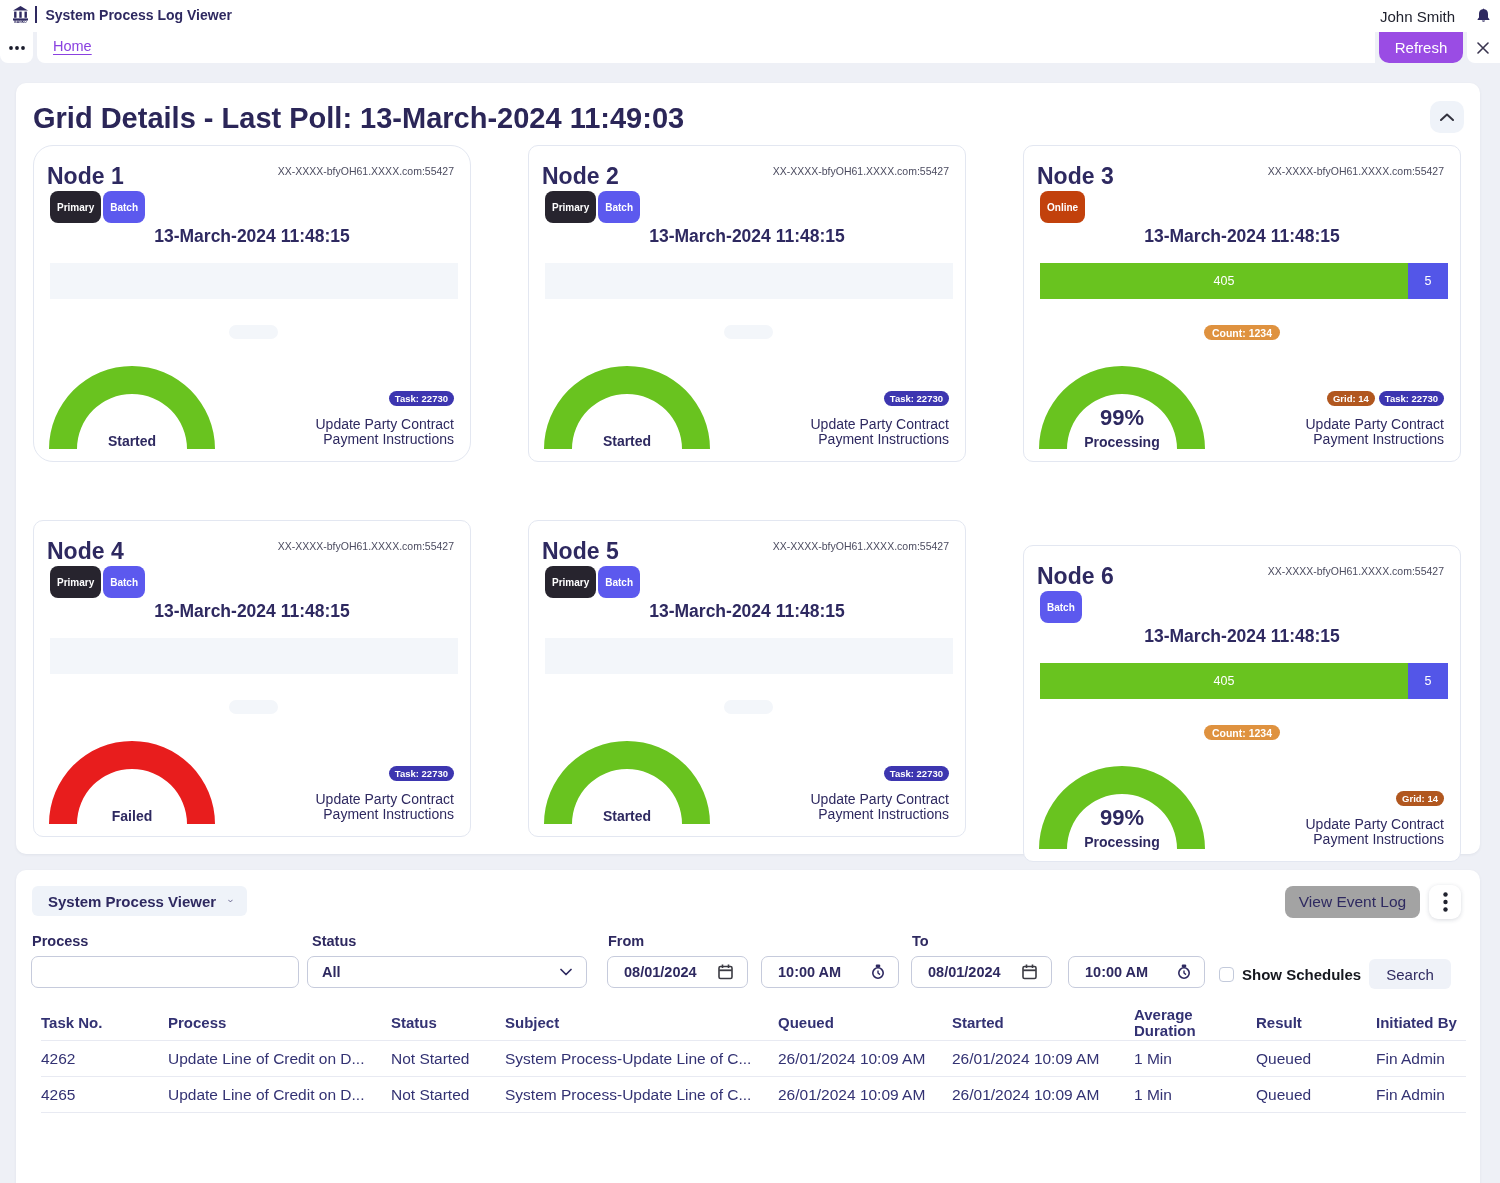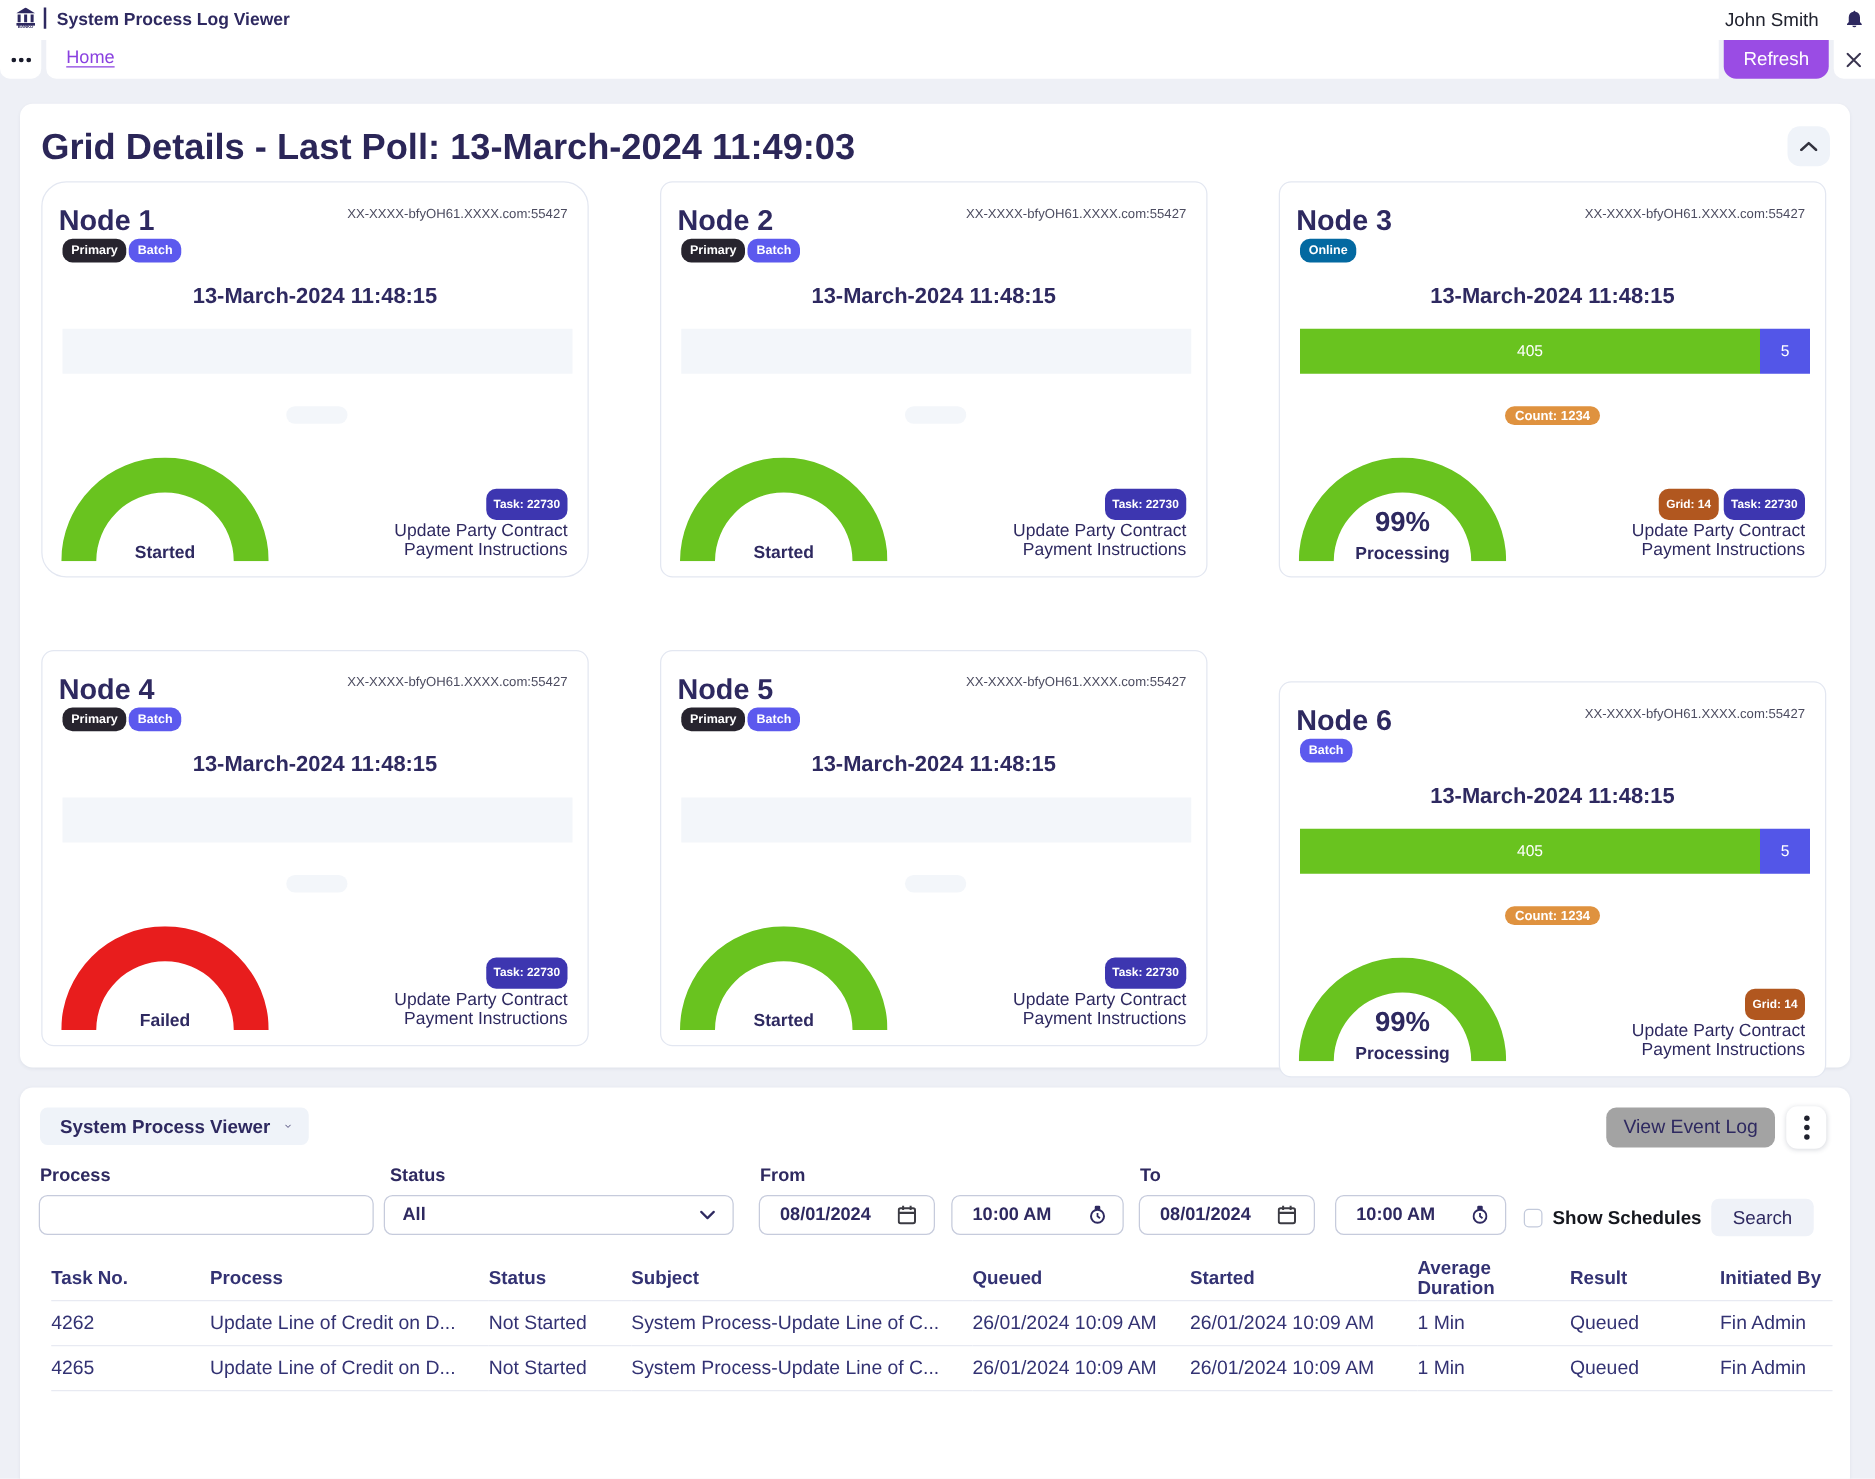--- a/index.html
+++ b/index.html
@@ -30,39 +30,39 @@
 .p1 h1 { position:absolute; left:17px; top:18px; font-size:29px; line-height:34px; font-weight:800; color:#2b2658; letter-spacing:0; }
 .collapsebtn { position:absolute; left:1414px; top:18px; width:34px; height:32px; background:#eff3f9; border-radius:10px; display:flex; align-items:center; justify-content:center; }
 
 
 .card { position:absolute; width:438px; height:317px; background:#fff; border:1px solid #e3e7f1; border-radius:10px; }
 .c1 { left:17px; top:62px;border-radius:20px; } .c2 { left:512px; top:62px; } .c3 { left:1007px; top:62px; }
 .c4 { left:17px; top:437px; } .c5 { left:512px; top:437px; } .c6 { left:1007px; top:462px; }
 .ctitle { position:absolute; left:13px; top:19px; font-size:23px; line-height:23px; font-weight:800; color:#2e2960; }
 .chost { position:absolute; right:16px; top:19px; font-size:10.5px; color:#4c4c60; }
 .cbadges { position:absolute; left:16px; top:45px; display:flex; gap:2px; }
-.badge { height:19px; border-radius:8px; color:#fff; font-size:10px; font-weight:700; padding:0 7px; display:flex; align-items:center; }
+.badge { height:32px; border-radius:8px; color:#fff; font-size:10px; font-weight:700; padding:0 7px; display:flex; align-items:center; }
 .b-primary { background:#27242e; }
 .b-batch { background:#5c59ee; }
-.b-online { background:#0369a1; }
+.b-online { background:#c2410c; }
 .cts { position:absolute; left:0; top:80px; width:100%; text-align:center; font-size:17.5px; font-weight:700; color:#2e2960; }
 .cbar { position:absolute; left:16px; top:117px; width:408px; height:36px; background:#f3f6fa; }
 .cbar.stack { background:none; display:flex; }
 .cbar .seg { display:flex; align-items:center; justify-content:center; color:#fff; font-size:12.5px; }
 .seg.green { background:#69c31f; flex:1; }
 .seg.blue { background:#5356e8; width:40px; }
 .cpill { position:absolute; left:195px; top:179px; width:49px; height:14px; border-radius:7px; background:#f3f6fa; }
 .ccount { position:absolute; left:0; top:179px; width:100%; display:flex; justify-content:center; }
 .ccount span { background:#df923f; color:#fff; font-size:10.5px; font-weight:700; height:15px; padding:0 8px; border-radius:8px; display:flex; align-items:center; }
 .cgauge { position:absolute; left:15px; top:220px; width:166px; height:83px; }
 .glabel1 { position:absolute; left:15px; top:287px; width:166px; text-align:center; font-size:14px; font-weight:700; color:#2e2960; }
 .gpct { position:absolute; left:15px; top:259px; width:166px; text-align:center; font-size:22px; font-weight:800; color:#2e2960; }
 .gproc { position:absolute; left:15px; top:288px; width:166px; text-align:center; font-size:14px; font-weight:700; color:#2e2960; }
 .cbadges2 { position:absolute; right:16px; top:245px; display:flex; gap:4px; }
-.badge2 { height:25px; border-radius:8px; color:#fff; font-size:9.5px; font-weight:700; padding:0 6px; display:flex; align-items:center; }
+.badge2 { height:15px; border-radius:8px; color:#fff; font-size:9.5px; font-weight:700; padding:0 6px; display:flex; align-items:center; }
 .b-grid { background:#b1571f; }
 .b-task { background:#3d36b0; }
 .ctext { position:absolute; right:16px; top:271px; text-align:right; font-size:14px; line-height:15px; color:#2e2960; }
 
 
 .spvbtn { position:absolute; left:16px; top:16px; width:215px; height:30px; background:#eff3f9; border-radius:6px; display:flex; align-items:center; padding:0 14px 0 16px; font-size:15px; font-weight:700; color:#2e2960; white-space:nowrap; }
 .spvbtn svg { margin-left:12px; }
 .velbtn { position:absolute; left:1269px; top:16px; width:135px; height:32px; background:#a3a3a3; border-radius:8px; display:flex; align-items:center; justify-content:center; font-size:15.5px; font-weight:400; color:#2e2960; }
 .kebab { position:absolute; left:1413px; top:15px; width:32px; height:34px; background:#fff; border-radius:9px; box-shadow:0 1px 4px rgba(40,48,80,.18); display:flex; align-items:center; justify-content:center; }
 .flabel { position:absolute; top:63px; font-size:14.5px; font-weight:600; color:#2e2960; }

